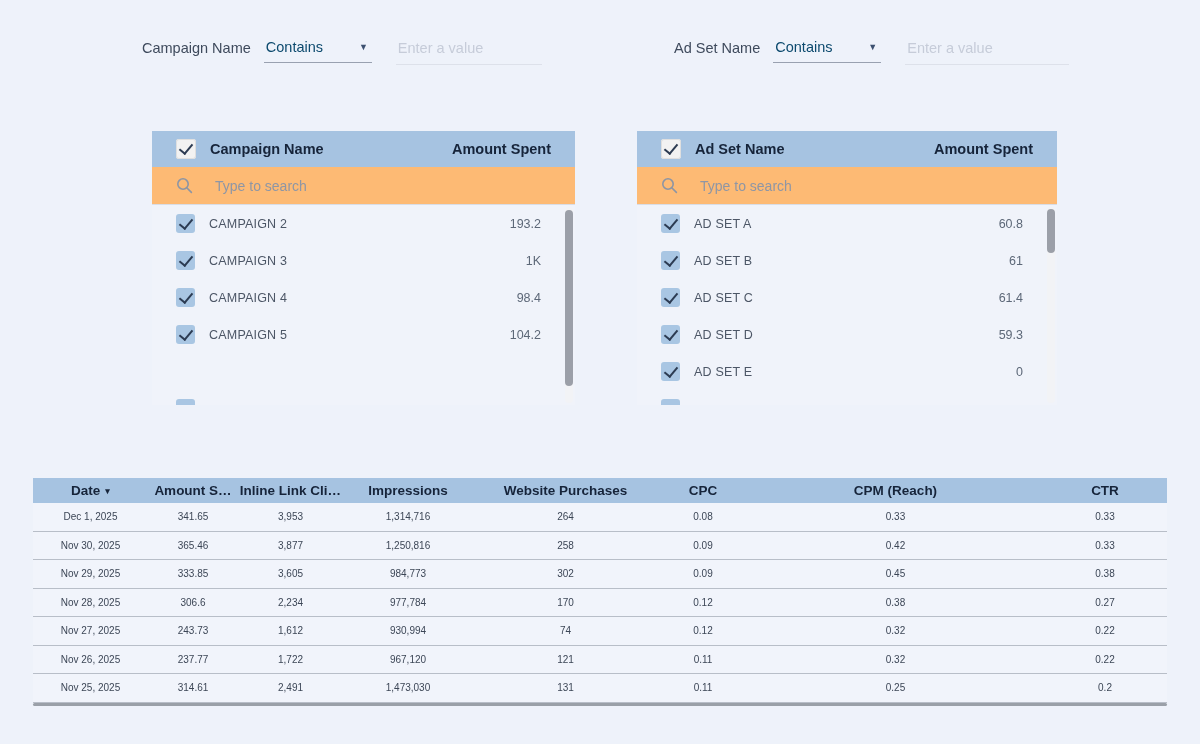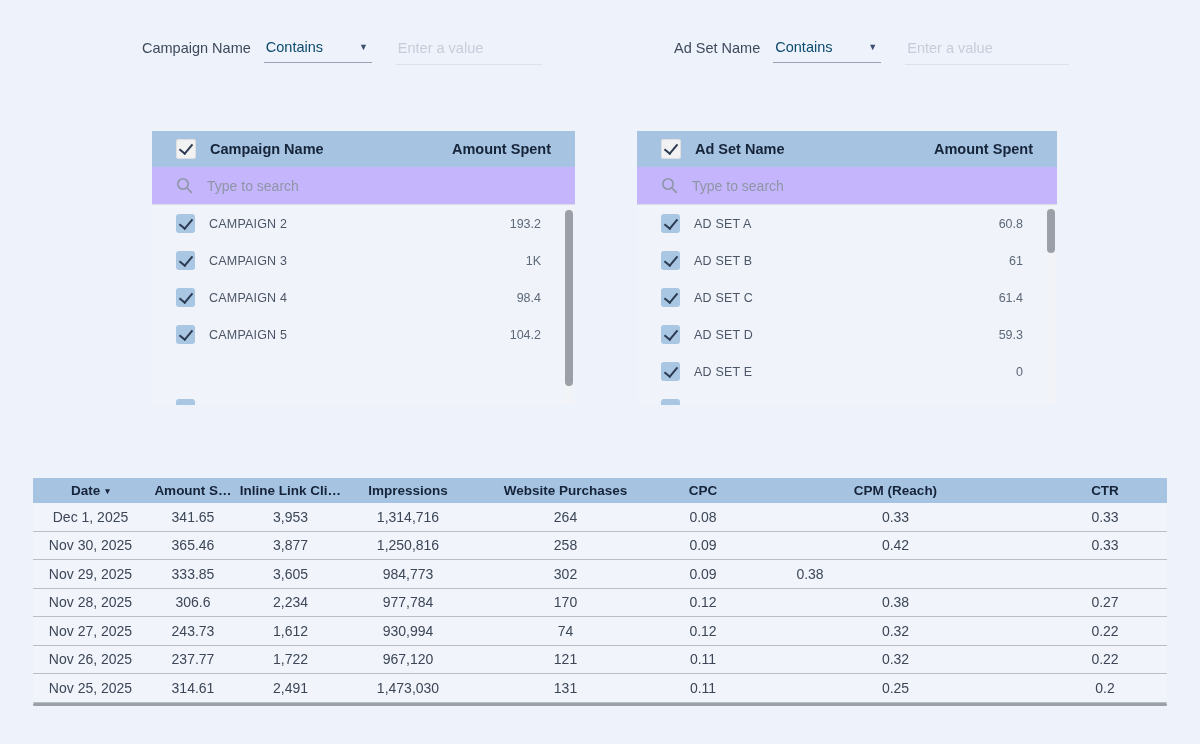--- a/index.html
+++ b/index.html
@@ -43,21 +43,21 @@
   .checkbox.checked::after {
     content: ""; position: absolute; left: 6px; top: 2px; width: 6px; height: 11px;
     border-right: 2px solid #2c3b52; border-bottom: 2px solid #2c3b52; transform: rotate(40deg);
   }
   .header-checkbox { width: 20px; height: 20px; background: #f2f2f2; box-shadow: inset 0 0 0 1px #dfdfdf; margin-right: 14px; cursor: pointer; }
   .slicer-title { flex: 1; font-weight: bold; font-size: 14.5px; color: #16243a; }
   .slicer-value-header { font-weight: bold; font-size: 14.5px; color: #16243a; }
 
   .slicer-search {
     height: 38px; display: flex; align-items: center; padding: 0 24px;
-    background: #c4b5fd; border-bottom: 1px solid #d9dde6;
+    background: #fdba74; border-bottom: 1px solid #d9dde6; gap: 8px;
   }
   .search-icon { margin-right: 14px; flex: none; display: block; }
   .slicer-search input {
     flex: 1; border: none; outline: none; background: transparent;
     font-size: 14px; color: #4c5666; font-family: inherit;
   }
   .slicer-search input::placeholder { color: #8e96a5; }
 
   .slicer-list { position: relative; height: 200px; background: #f0f3fa; overflow: hidden; }
   .slicer-item { height: 37px; display: flex; align-items: center; padding: 0 34px 0 24px; cursor: pointer; }
@@ -69,21 +69,21 @@
   .scroll-track { position: absolute; right: 2px; top: 2px; width: 8px; height: 196px; background: #f2f3f6; border-radius: 4px; }
   .scroll-thumb { position: absolute; right: 2px; width: 8px; border-radius: 4px; background: #9b9fa8; cursor: pointer; }
   #slicer-0 .scroll-thumb { top: 5px; height: 176px; }
   #slicer-1 .scroll-thumb { top: 4px; height: 44px; }
 
   
   .table { position: absolute; left: 33px; top: 478px; width: 1134px; }
   .t-header { display: flex; align-items: center; height: 25px; background: var(--accent, #a6c3e1); }
   .t-cell { text-align: center; flex: none; }
   .t-header .t-cell { font-weight: bold; font-size: 13.5px; color: #16243a; cursor: pointer; }
-  .t-row { display: flex; align-items: center; height: 28.5px; background: #f1f4fb; border-bottom: 1px solid #b8bec8; font-size: 14px; color: #3c4656; }
+  .t-row { display: flex; align-items: center; height: 28.5px; background: #f1f4fb; border-bottom: 1px solid #b8bec8; font-size: 10px; color: #3c4656; }
   .c0 { width: 115px; } .c1 { width: 90px; } .c2 { width: 105px; } .c3 { width: 130px; }
   .c4 { width: 185px; } .c5 { width: 90px; } .c6 { width: 295px; } .c7 { width: 124px; }
   .sort-icon { font-size: 9px; color: #16243a; margin-left: 5px; vertical-align: 1px; }
   .table-hscroll { height: 3px; background: #9aa0a8; border-radius: 2px; margin-top: 0.5px; }
 </style>
 </head>
 <body>
 
 <div class="filter-group" id="filter-0">
   <span class="filter-label">Campaign Name</span>
@@ -241,20 +241,21 @@
         <div class="t-cell c7">0.33</div>
       </div>
 
       <div class="t-row">
         <div class="t-cell c0">Nov 29, 2025</div>
         <div class="t-cell c1">333.85</div>
         <div class="t-cell c2">3,605</div>
         <div class="t-cell c3">984,773</div>
         <div class="t-cell c4">302</div>
         <div class="t-cell c5">0.09</div>
+        <div class="t-cell c6">0.45</div>
         <div class="t-cell c7">0.38</div>
       </div>
 
       <div class="t-row">
         <div class="t-cell c0">Nov 28, 2025</div>
         <div class="t-cell c1">306.6</div>
         <div class="t-cell c2">2,234</div>
         <div class="t-cell c3">977,784</div>
         <div class="t-cell c4">170</div>
         <div class="t-cell c5">0.12</div>

